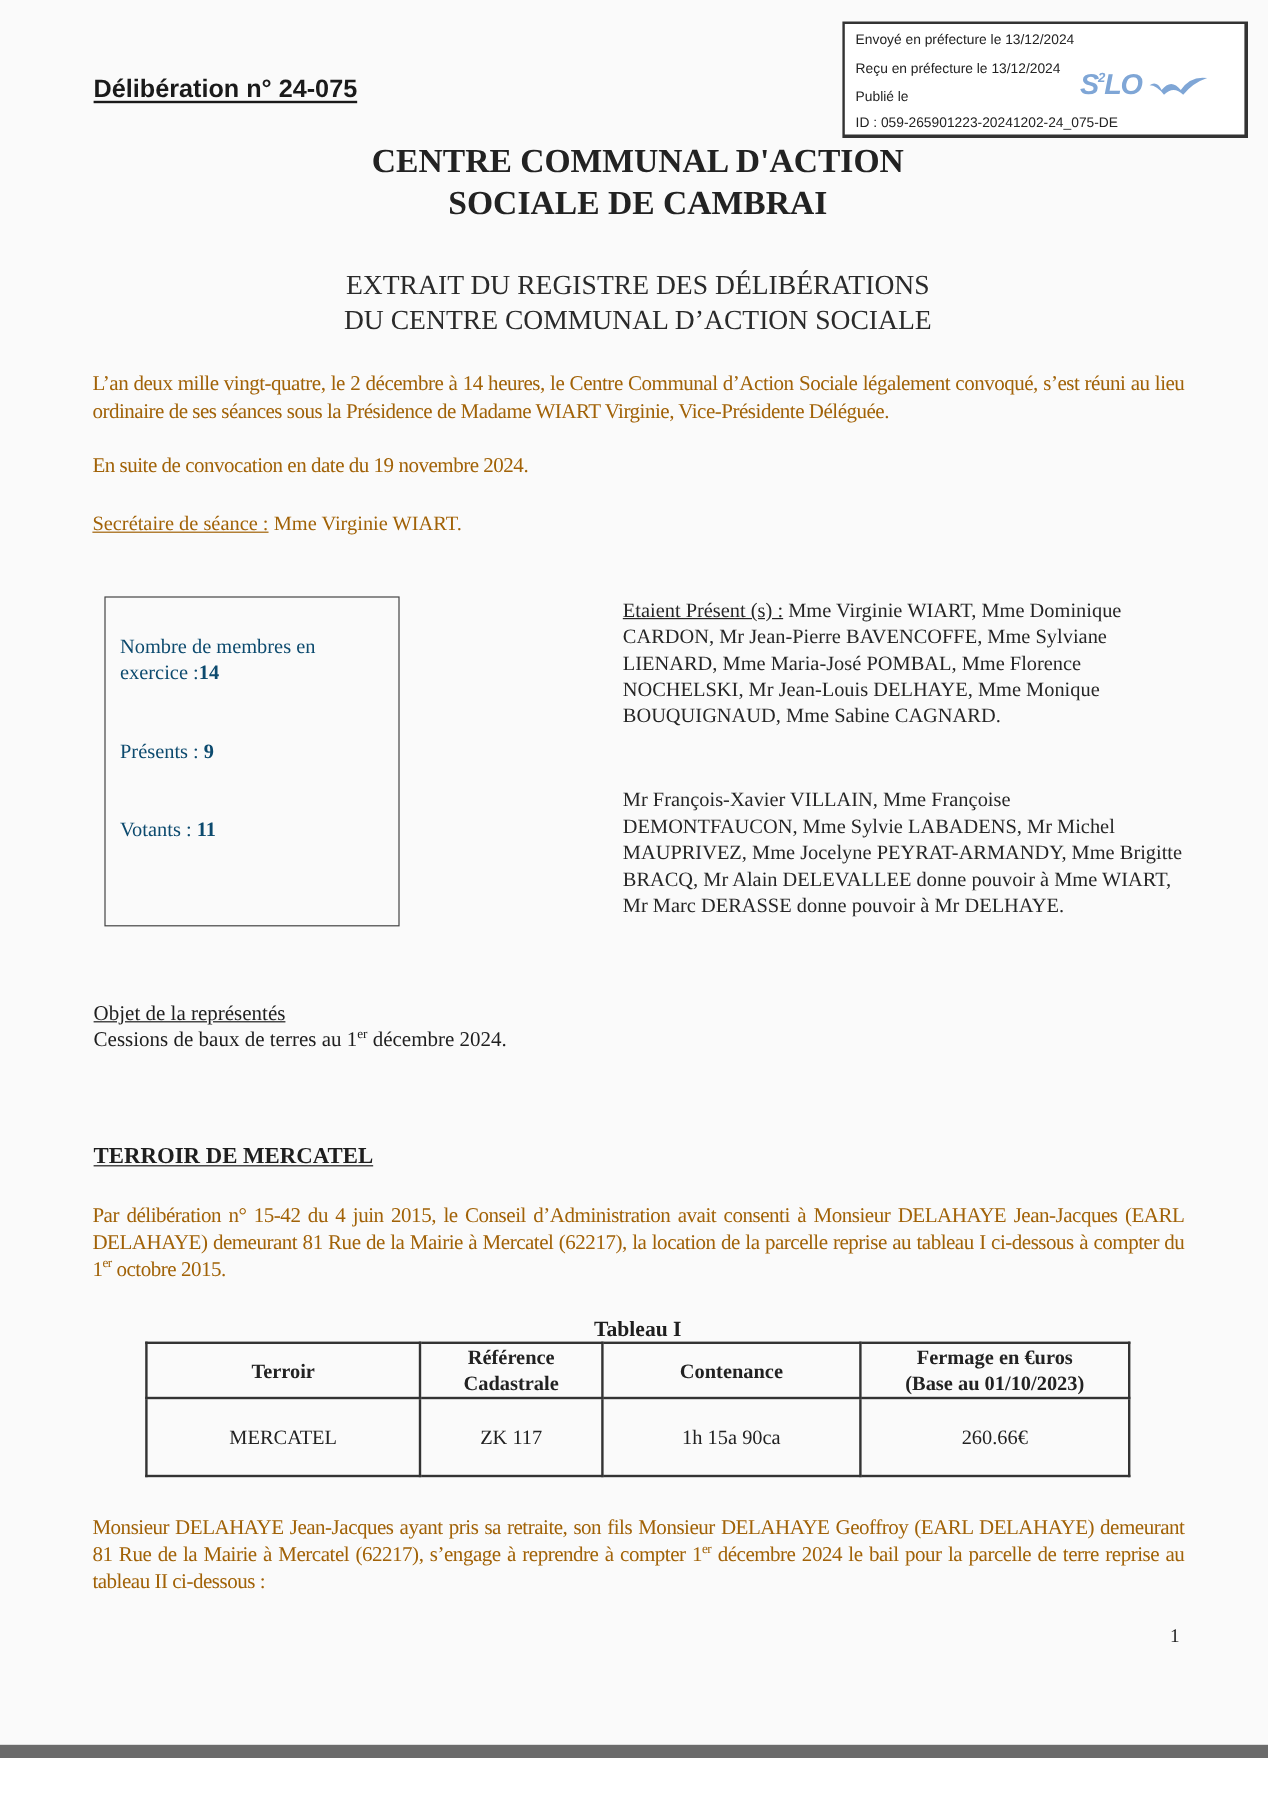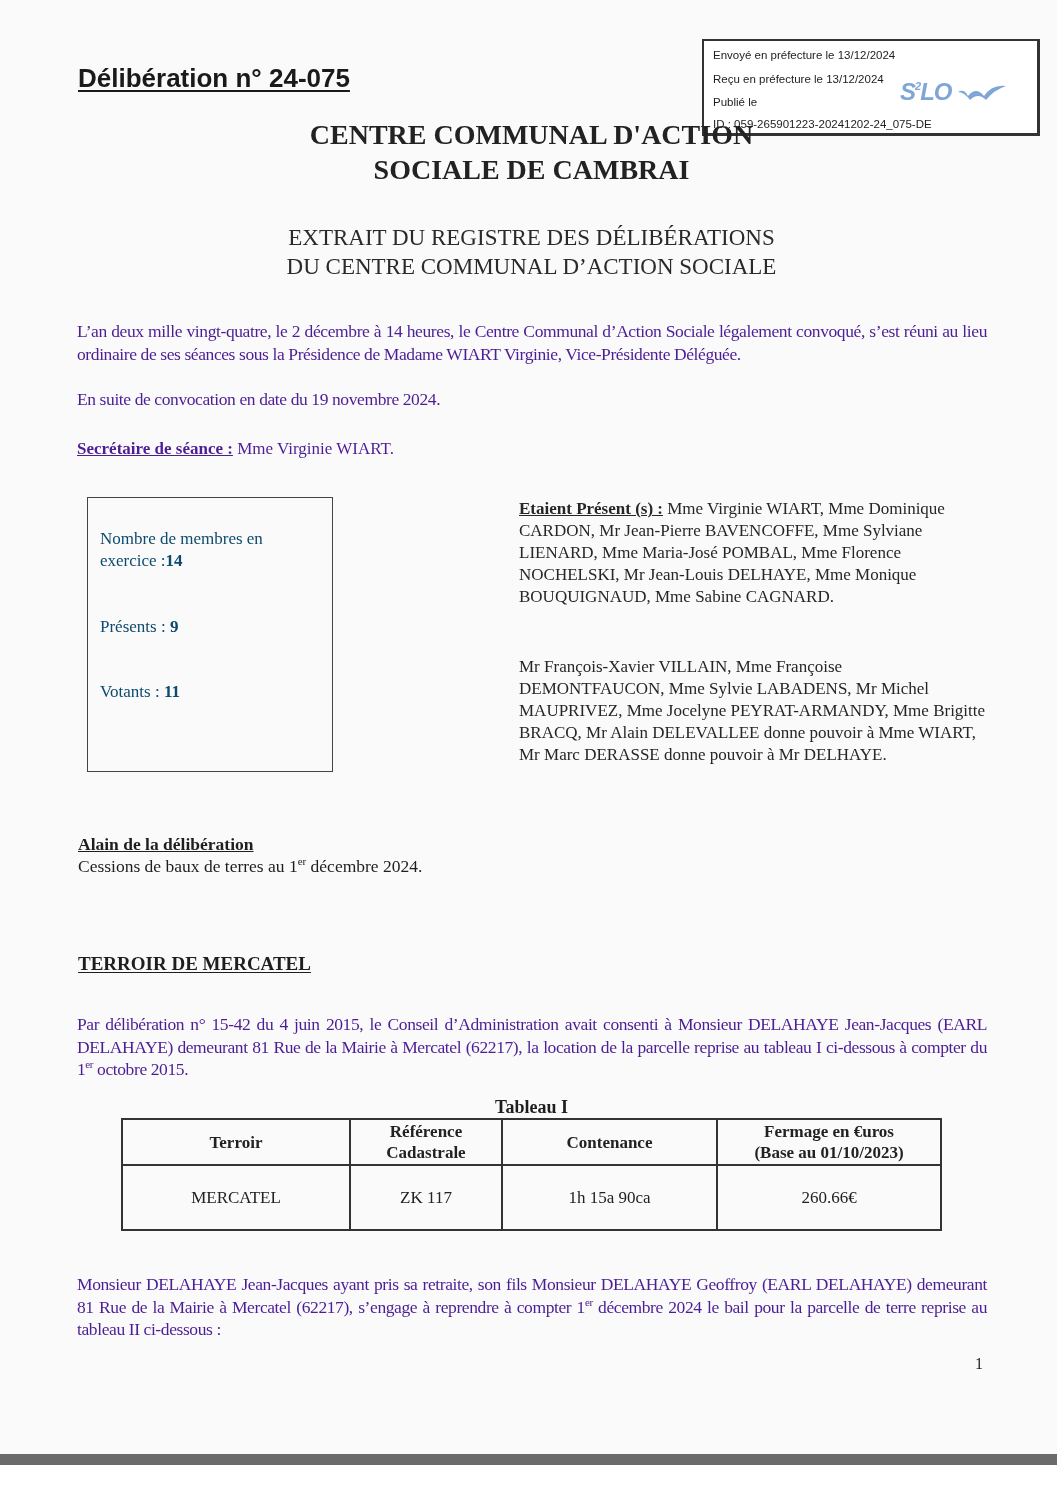--- a/index.html
+++ b/index.html
@@ -17,46 +17,46 @@
       position: absolute; left: 0; top: 1454px; width: 1057px; height: 11px;
       background: #6b6b6b;
     }
     .abs { position: absolute; }
 
     
     .stamp {
       position: absolute; left: 702px; top: 18px; width: 333px; height: 92px;
       border: 2px solid #333; border-bottom-width: 3px; border-right-width: 3px;
       background: #fff;
-      font-family: "Liberation Sans", sans-serif; font-size: 11.5px; color: #222; margin-top: 21px;
+      font-family: "Liberation Sans", sans-serif; font-size: 11.5px; color: #222;
     }
     .stamp-line { position: absolute; left: 9px; white-space: nowrap; }
     .stamp-logo {
       position: absolute; left: 196px; top: 37px;
       font-family: "Liberation Sans", sans-serif; font-weight: bold; font-style: italic;
       font-size: 24px; color: #7fa6d6; letter-spacing: -1px;
     }
     .stamp-logo sup { font-size: 11px; vertical-align: 10px; }
     .stamp-logo svg { position: absolute; left: 56px; top: 4px; }
 
     .delib-no {
       left: 78px; top: 63px; font-family: "Liberation Sans", sans-serif; font-weight: bold;
-      font-size: 26px; text-decoration: underline; text-underline-offset: 3px; color: #1a1a1a;
+      font-size: 21px; text-decoration: underline; text-underline-offset: 3px; color: #1a1a1a;
     }
     .title {
       left: 0; width: 1063px; text-align: center; font-weight: bold; font-size: 28px; color: #222;
     }
     .subtitle {
       left: 0; width: 1063px; text-align: center; font-size: 23px; color: #2a2a2a;
     }
     .para {
-      left: 77px; width: 910px; font-size: 17.5px; line-height: 22.5px; text-align: justify; color: #4c1d95; margin-top: 12px;
+      left: 77px; width: 910px; font-size: 17.5px; line-height: 22.5px; text-align: justify; color: #a16207;
     }
     .para.condensed { letter-spacing: -0.4px; }
-    .u-bold { font-weight: bold; text-decoration: underline; }
+    .u-bold { font-weight: normal; text-decoration: underline; }
     .members-box {
       position: absolute; left: 87px; top: 497px; width: 244px; height: 273px;
       border: 1.5px solid #444;
       font-size: 17px; color: #0c4a6e;
     }
     .members-box .line { position: absolute; left: 12px; }
     .right-col {
       left: 519px; width: 470px; font-size: 17px; line-height: 22px; color: #262626;
     }
     .heading {
@@ -124,21 +124,21 @@
   </div>
 
   <div class="abs right-col" style="top:498px">
     <span class="u-bold">Etaient Présent (s) :</span><span> Mme Virginie WIART, Mme Dominique CARDON, Mr Jean-Pierre BAVENCOFFE, Mme Sylviane LIENARD, Mme Maria-José POMBAL, Mme Florence NOCHELSKI, Mr Jean-Louis DELHAYE, Mme Monique BOUQUIGNAUD, Mme Sabine CAGNARD.</span>
   </div>
   <div class="abs right-col" style="top:656px">
     <div>Mr François-Xavier VILLAIN, Mme Françoise DEMONTFAUCON, Mme Sylvie LABADENS, Mr Michel MAUPRIVEZ, Mme Jocelyne PEYRAT-ARMANDY, Mme Brigitte BRACQ, Mr Alain DELEVALLEE donne pouvoir à Mme WIART, Mr Marc DERASSE donne pouvoir à Mr DELHAYE.</div>
   </div>
 
   <div class="abs" style="left:78px; top:833px; font-size:17.5px; line-height:22px">
-    <div class="u-bold">Alain de la délibération</div>
+    <div class="u-bold">Objet de la représentés</div>
     <div><span>Cessions de baux de terres au 1</span><sup class="ord">er</sup><span> décembre 2024.</span></div>
   </div>
 
   <div class="abs heading" style="top:953px">TERROIR DE MERCATEL</div>
 
   <div class="abs para condensed" style="top:1001px">
     <span>Par délibération n° 15-42 du 4 juin 2015, le Conseil d’Administration avait consenti à Monsieur DELAHAYE Jean-Jacques (EARL DELAHAYE) demeurant 81 Rue de la Mairie à Mercatel (62217), la location de la parcelle reprise au tableau I ci-dessous à compter du 1</span><sup class="ord">er</sup><span> octobre 2015.</span>
   </div>
 
   <div class="abs tableau-title">Tableau I</div>

